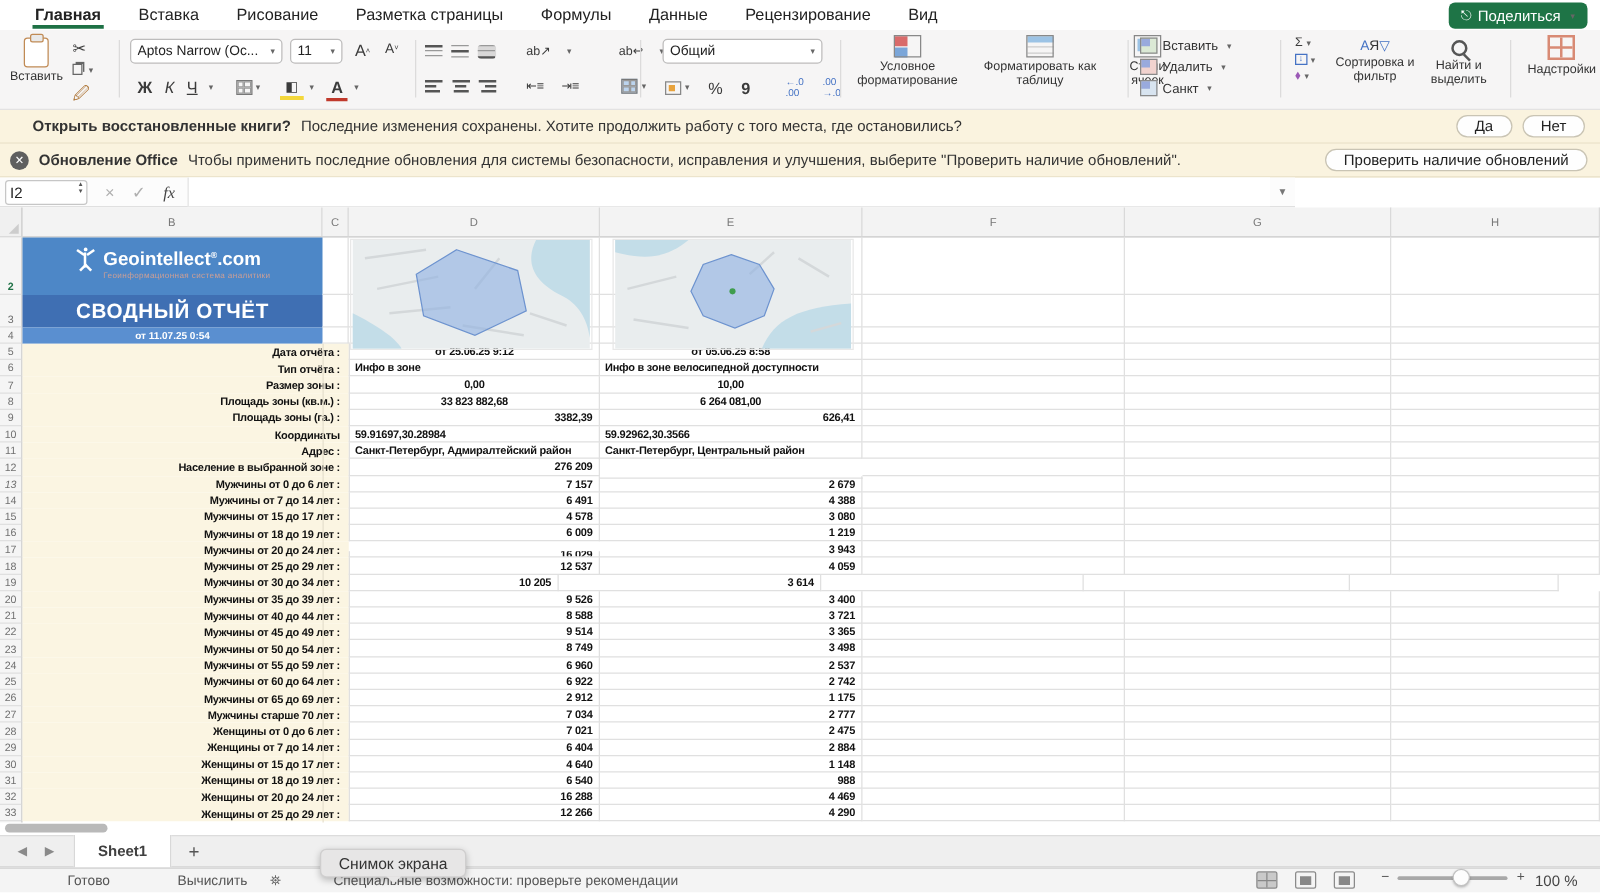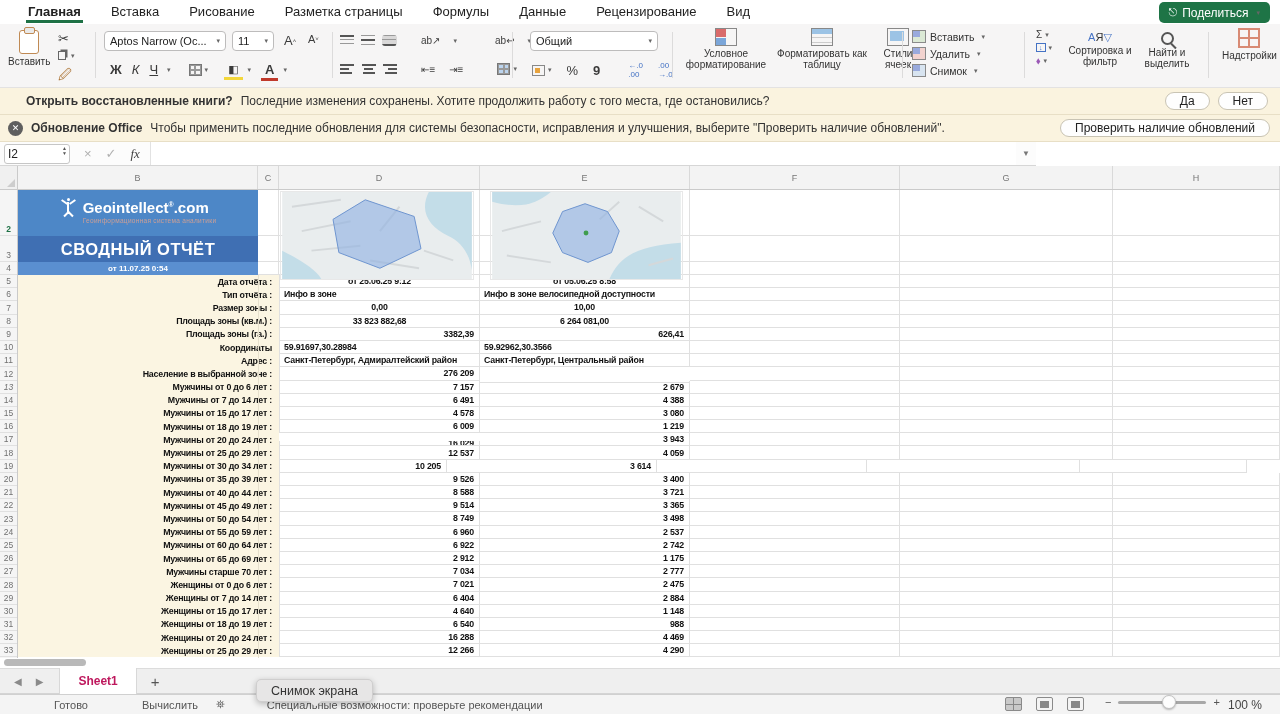--- a/index.html
+++ b/index.html
@@ -100,21 +100,21 @@
   .a-right { justify-content:flex-end; padding-right:5px; }
   #bc-line { position:absolute; left:240px; top:85px; width:1px; height:383px; background:#e6e0cd; }
 
   .mapimg { position:absolute; top:1px; height:89px; border:1px solid #e8e8e8; }
 
   
   #hscroll { left:4px; top:659px; width:82px; height:7px; background:#b9b9b9; border-radius:4px; }
   #sheetbar { left:0; top:668px; width:1280px; height:26px; background:#efefef; border-top:1px solid #dcdcdc; border-bottom:1px solid #d4d4d4; display:flex; align-items:center; }
   .navarr { color:#8a8a8a; font-size:10px; margin-left:14px; }
   #sheettab { margin-left:16px; height:26px; background:#fff; border-right:1px solid #d8d8d8; border-left:1px solid #d8d8d8;
-    color:#be185d; font-size:12px; font-weight:bold; display:flex; align-items:center; padding:0 18px; }
+    color:#404040; font-size:12px; font-weight:bold; display:flex; align-items:center; padding:0 18px; }
   #addsheet { color:#555; font-size:15px; margin-left:14px; }
   #statusbar { left:0; top:694px; width:1280px; height:20px; background:#f4f4f4; border-top:1px solid #d0d0d0; display:flex; align-items:center; font-size:11px; color:#555; }
   #statusbar .st { margin-left:18px; white-space:nowrap;padding-left:36px; }
   .accico { margin-left:18px; font-size:11px; color:#666; }
   #viewicons { position:absolute; left:1005px; top:2px; display:flex; gap:14px; align-items:center; }
   .vic { width:17px; height:14px; border:1px solid #8a8a8a; border-radius:2px; }
   .vic.grid { background:linear-gradient(#888 0 0) 50% 0/1px 100% no-repeat,linear-gradient(#888 0 0) 0 50%/100% 1px no-repeat,#c9c9c9; }
   .vic.page { background:linear-gradient(#888 0 0) 50% 50%/9px 7px no-repeat; background-color:#f4f4f4; }
   #zoomctl { position:absolute; left:1105px; top:1px; display:flex; align-items:center; gap:7px; color:#555; }
   #ztrack { width:88px; height:3px; background:#a8a8a8; border-radius:2px; position:relative; }
@@ -246,21 +246,21 @@
           </span>
         <span class="ric">%</span>
         <span class="ric" style="font-weight:bold;">9</span>
         <span style="width:6px;"></span>
         <span class="ric" style="font-size:8px;color:#4472c4;">←.0<br>.00</span>
         <span class="ric" style="font-size:8px;color:#4472c4;">.00<br>→.0</span>
       </div>
     </div>
     <div class="vsep" style="left:672px;"></div>
 
-    <div class="rgroup" style="left:680px;display:flex;gap:0;">
+    <div class="rgroup" style="left:680px;display:flex;gap:10px;">
       <div class="bigbtn two-line">
         <span style="width:22px;height:18px;border:1px solid #888;background:linear-gradient(#d96b6b 0 0) 0 0/10px 8px no-repeat,linear-gradient(#7ba6d9 0 0) 0 9px/10px 8px no-repeat;"></span>
         <span>Условное форматирование</span>
       </div>
       <div class="bigbtn two-line" style="width:100px;">
         <span style="width:22px;height:18px;border:1px solid #888;background:linear-gradient(#9cc3e5 0 0) 0 0/22px 5px no-repeat,linear-gradient(#ccc 0 0) 0 8px/22px 1px no-repeat,linear-gradient(#ccc 0 0) 0 13px/22px 1px no-repeat;"></span>
         <span>Форматировать как таблицу</span>
       </div>
       <div class="bigbtn" style="width:52px;">
         <span style="width:22px;height:18px;border:1px solid #888;background:linear-gradient(#9cc3e5 0 0) 2px 2px/14px 10px no-repeat;"></span>
@@ -275,21 +275,21 @@
           <span>Вставить</span>
           <span class="chev">▾</span>
         </div>
       <div class="stackbtn">
           <span class="gridicon" style="background-color:#f2d3cf;"></span>
           <span>Удалить</span>
           <span class="chev">▾</span>
         </div>
       <div class="stackbtn">
           <span class="gridicon" style="background-color:#d8e4f0;"></span>
-          <span>Снимок</span>
+          <span>Санкт</span>
           <span class="chev">▾</span>
         </div>
     </div>
     <div class="vsep" style="left:1024px;"></div>
 
     <div class="rgroup" style="left:1032px;">
       <div style="position:absolute;left:0;top:0;display:flex;flex-direction:column;gap:1px;">
         <span class="ric sm">Σ <span class="chev">▾</span></span>
         <span class="ric sm">
             <i style="font-style:normal;border:1px solid #4472c4;color:#4472c4;font-size:7px;padding:0 2px;">↓</i> 

